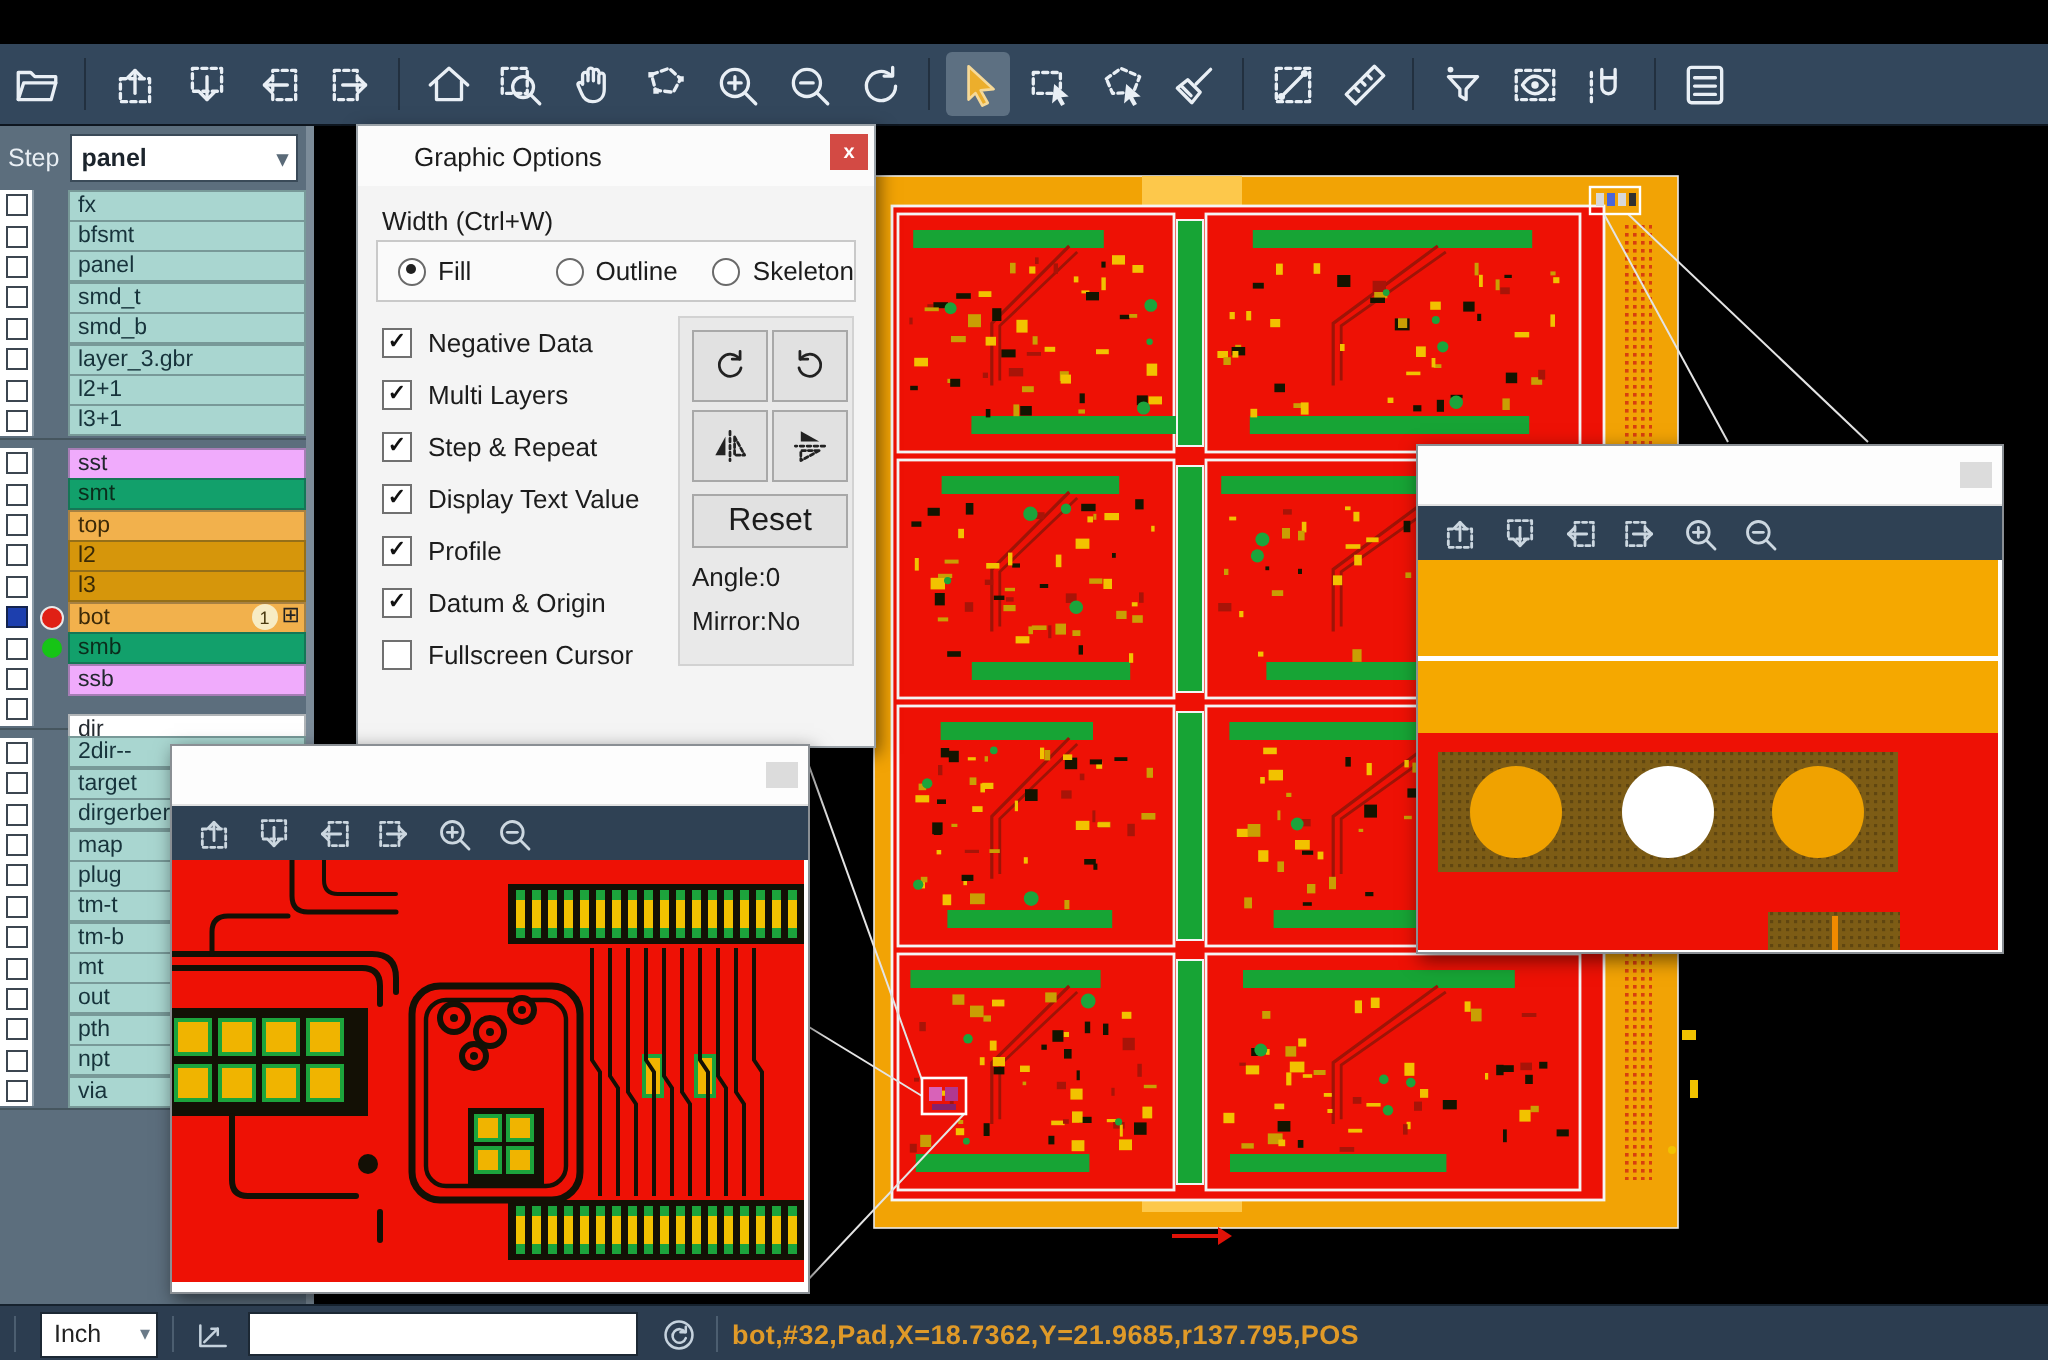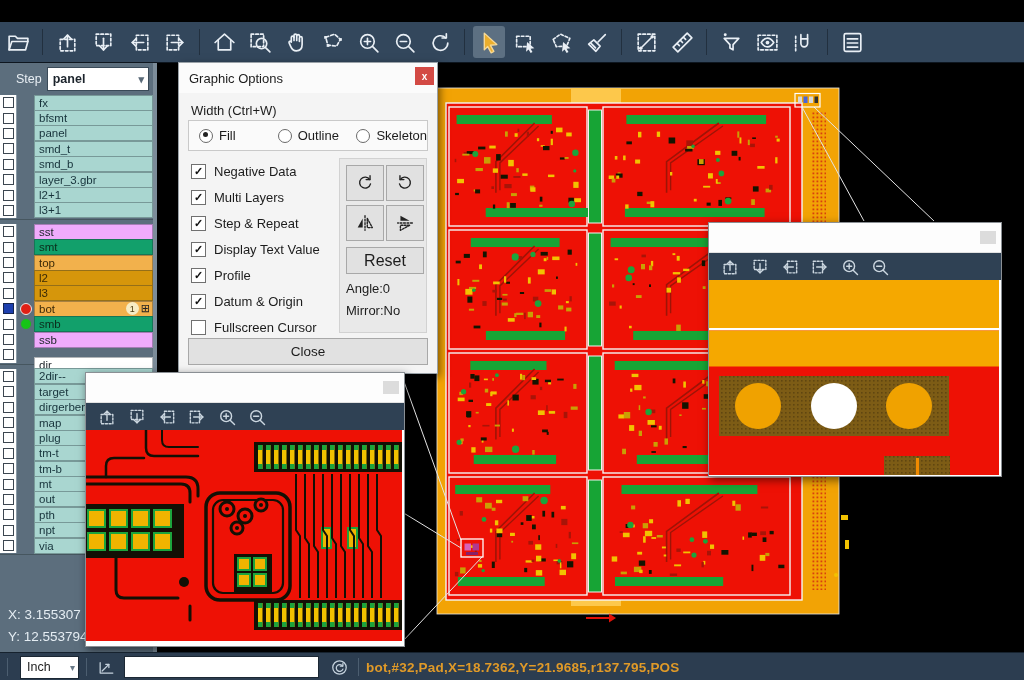--- a/index.html
+++ b/index.html
@@ -14,21 +14,21 @@
   .tool{width:32px;height:32px;margin:0 2px;display:flex;align-items:center;justify-content:center;color:#e9eff5;border-radius:3px;}
   .tool svg{width:25px;height:25px;stroke:currentColor;fill:none;stroke-width:1.6;stroke-linecap:round;stroke-linejoin:round;}
   .tool.active{background:#5d7082;}
   .tsep{width:1px;height:26px;background:#22303f;margin:0 6px;}
   #toolbar-overflow{position:absolute;right:4px;top:34px;color:#8fa0b0;}
   #toolbar-overflow svg{width:12px;height:12px;stroke:currentColor;fill:none;stroke-width:2;}
   
   #sidebar{position:absolute;left:0;top:62px;width:155px;height:590px;background:#5c6e7d;z-index:2;}
   #splitter{position:absolute;left:153px;top:62px;width:4px;height:590px;background:#7c8c99;z-index:2;}
   #step-row{position:absolute;left:0;top:5px;width:155px;height:24px;display:flex;align-items:center;}
-  #step-label{color:#e9eff4;font-size:12.5px;padding:0 5px 0 16px;}
+  #step-label{color:#e9eff4;font-size:12.5px;padding:0 5px 0 4px;}
   #step-select{flex:1;margin-right:6px;height:22px;background:#fff;border:1px solid #3a4a58;font-size:12.5px;color:#1c242c;display:flex;align-items:center;padding-left:5px;justify-content:space-between;font-weight:bold;}
   #step-select .chev{color:#5a6a78;margin-right:4px;font-size:11px;}
   #layers{position:absolute;left:0;top:33px;width:155px;}
   .layer-group{margin-bottom:4px;border-bottom:1px solid #46565f;padding-bottom:1px;}
   .layer-row{display:flex;height:15.4px;align-items:center;}
   .cb-cell{width:16px;height:15.4px;background:#fff;border-right:1px solid #8a9aa6;display:flex;align-items:center;justify-content:center;flex:none;}
   .cb{width:9px;height:9px;border:1.4px solid #3c4650;background:#fff;}
   .cb.checked{background:#1d3fae;border-color:#14244e;}
   .ind-cell{width:17px;height:15.4px;flex:none;display:flex;align-items:center;justify-content:center;}
   .dot{width:12px;height:12px;border-radius:50%;border:1.6px solid #e8e8e8;box-sizing:border-box;}
@@ -44,21 +44,21 @@
   .ls-orange{background:#f2b14c;color:#3c2a08;}
   .ls-gold{background:#d6960b;color:#3a2a06;}
   .ls-gray{background:#ffffff;color:#242a30;margin-top:20px;}
   #coords{position:absolute;left:8px;top:542px;color:#e5edf3;font-size:13.5px;line-height:22px;}
   
   #canvas{position:absolute;left:157px;top:62px;width:867px;height:590px;background:#000;z-index:1;}
   #panel-svg{position:absolute;left:-157px;top:-62px;}
   
   #dialog{position:absolute;left:178px;top:62px;width:258px;height:310px;background:#f4f4f4;border:1px solid #9aa2a8;box-shadow:2px 3px 8px rgba(0,0,0,.5);z-index:5;font-size:13px;color:#1c1c1c;}
   #dialog-title{position:absolute;left:0;top:0;right:0;height:30px;background:#fbfbfb;display:flex;align-items:center;}
-  #dialog-title .ttl{padding-left:10px;font-size:13px;}
+  #dialog-title .ttl{padding-left:28px;font-size:13px;}
   #dialog-close{position:absolute;right:3px;top:4px;width:19px;height:18px;background:#d34a44;color:#fff;font-size:10px;display:flex;align-items:center;justify-content:center;font-weight:bold;}
   #width-label{position:absolute;left:12px;top:40px;}
   #radio-box{position:absolute;left:9px;top:57px;width:238px;height:29px;border:1px solid #c9c9c9;background:#fafafa;display:flex;align-items:center;}
   .radio-item{display:flex;align-items:center;margin-left:10px;flex:1;}
   .radio-circle{width:12px;height:12px;border:1px solid #6a6a6a;border-radius:50%;background:#fff;margin-right:6px;position:relative;flex:none;}
   .radio-circle.sel::after{content:"";position:absolute;left:2.5px;top:2.5px;width:5px;height:5px;border-radius:50%;background:#222;}
   #dlg-checks{position:absolute;left:12px;top:95px;}
   .chk-row{display:flex;align-items:center;height:26px;}
   .chk-box{width:13px;height:13px;border:1px solid #707070;background:#fff;margin-right:8px;font-size:11px;line-height:13px;text-align:center;color:#111;font-weight:bold;flex:none;}
   #dlg-right{position:absolute;left:160px;top:95px;width:88px;height:175px;background:#e9e9e9;border:1px solid #d2d2d2;padding:6px;box-sizing:border-box;}
@@ -1029,24 +1029,20 @@
             <span class="cb-cell">
               <span class="cb"></span>
             </span>
             <span class="ind-cell"></span>
             <span class="layer-name ls-teal">
               <span class="lname">via</span>
             </span>
           </div>
         </div>
       </div>
-    <div id="coords">
-      <div>X: 3.155307</div>
-      <div>Y: 12.553794</div>
-    </div>
   </div>
   <div id="splitter"></div>
 
   <div id="dialog">
     <div id="dialog-title">
       <span class="ttl">Graphic Options</span>
       <div id="dialog-close">x</div>
     </div>
     <div id="width-label">Width (Ctrl+W)</div>
     <div id="radio-box">
@@ -1121,21 +1117,20 @@
                 <path d="M9.5 7L4 17h5.5z" fill="currentColor" stroke="none"></path>
                 <path d="M14.5 7L20 17h-5.5z" stroke-dasharray="2 1.5"></path>
               </g>
             </svg>
           </div>
         </div>
       <div id="reset-btn">Reset</div>
       <div id="angle-text">Angle:0</div>
       <div id="mirror-text">Mirror:No</div>
     </div>
-    <div id="close-btn">Close</div>
   </div>
 
   <div class="mini-popup" style="left:85px;top:372px;width:318px;height:273px;">
     <div class="mini-title">
       <div class="mini-btn"></div>
     </div>
     <div class="mini-toolbar">
         <div class="mini-tool">
           <svg viewBox="0 0 24 24">
             <rect x="5" y="9" width="14" height="11" stroke-dasharray="2.5 2"></rect>

